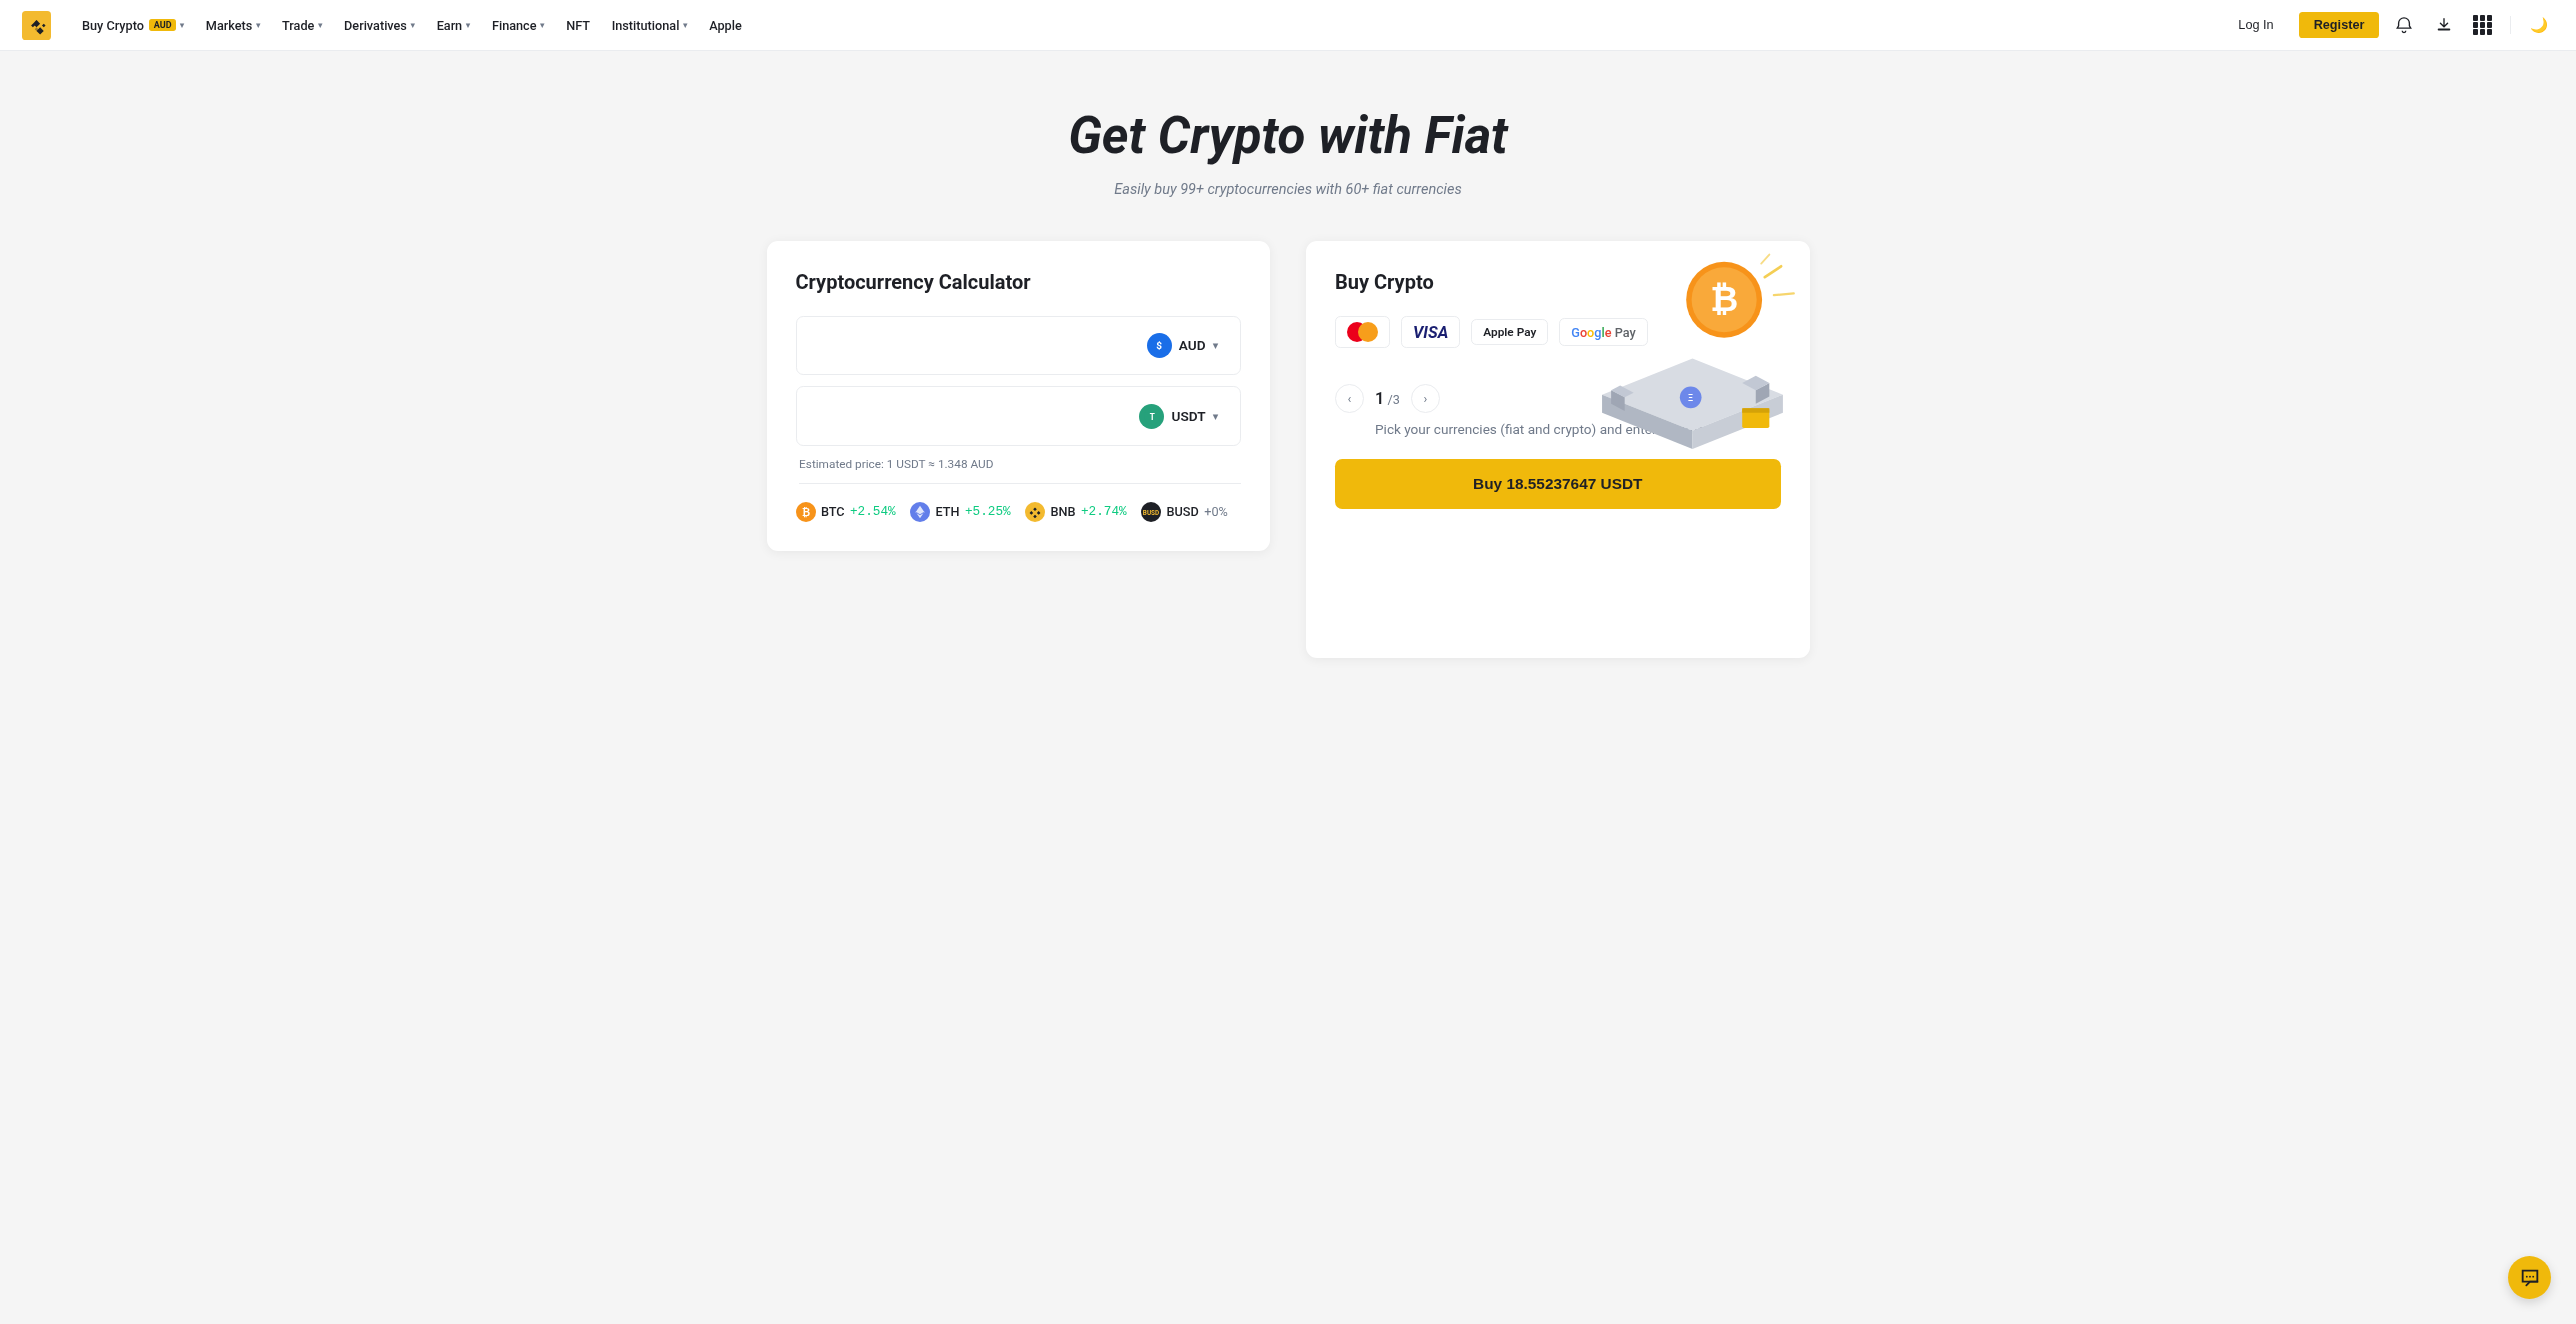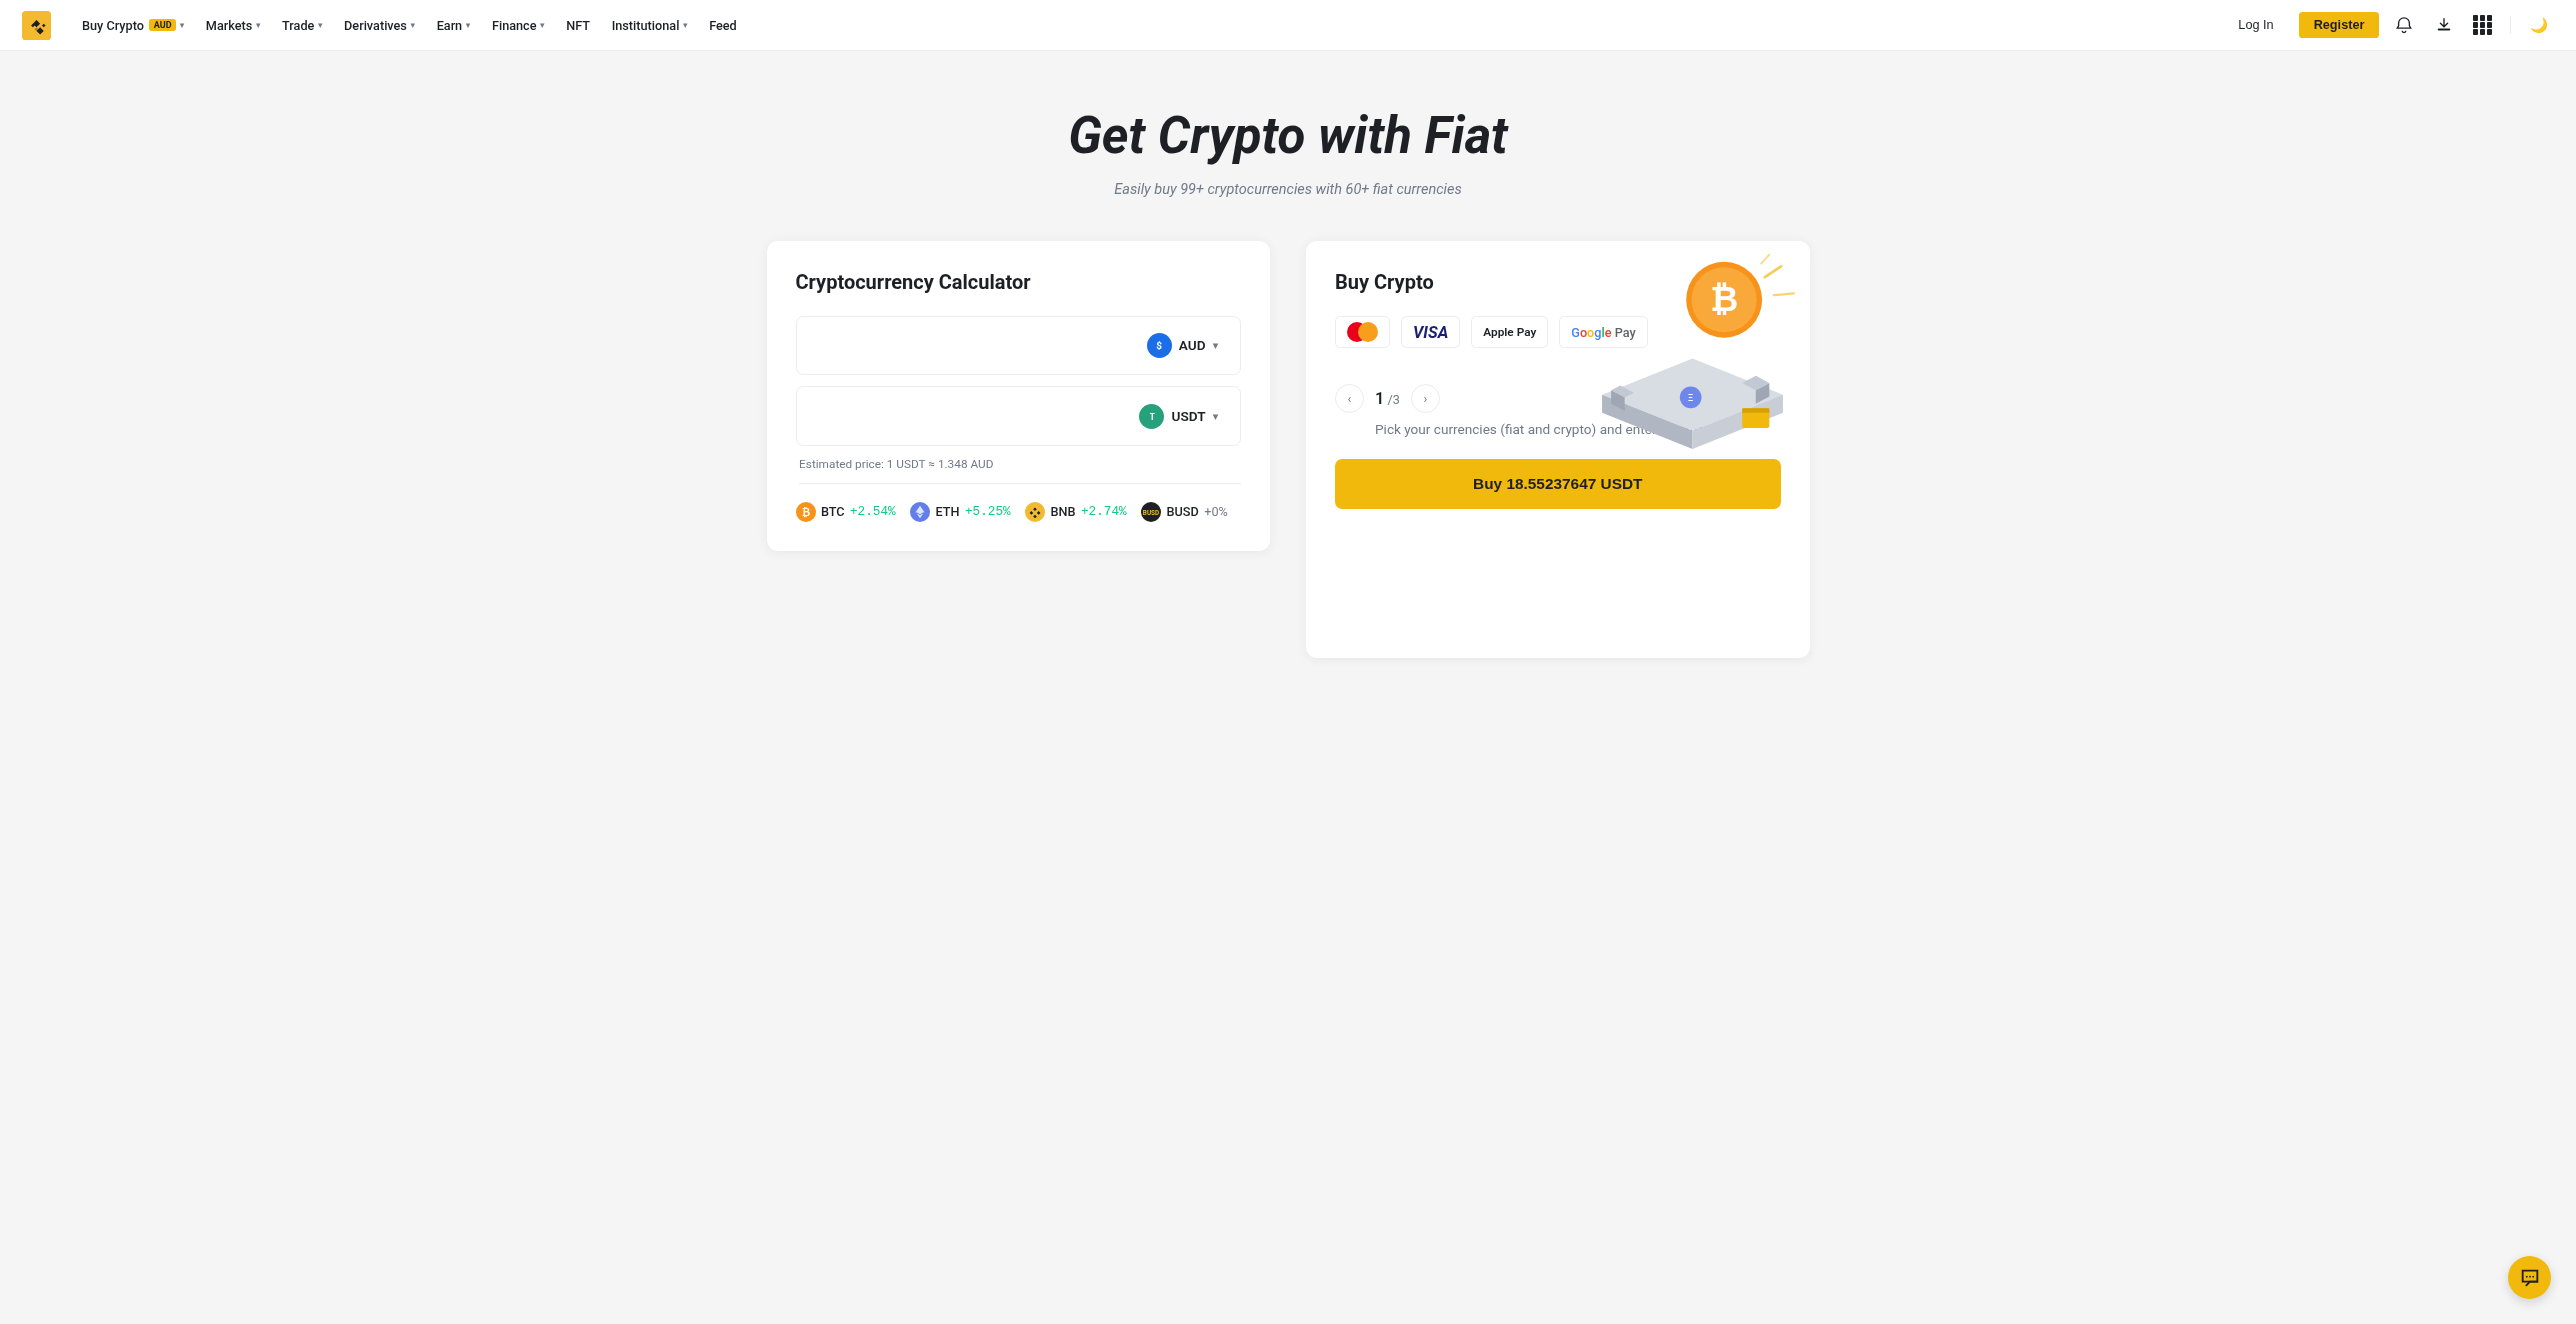--- a/index.html
+++ b/index.html
@@ -252,20 +252,21 @@
       min-height: 417px;
     }
     .buy-panel-title {
       font-size: 20px;
       font-weight: 700;
       color: #1e2026;
       margin-bottom: 22px;
     }
     .payment-methods {
       display: flex;
+      align-items: center;
       gap: 11px;
       margin-bottom: 28px;
     }
     .payment-badge {
       border: 1.4px solid #eaecef;
       border-radius: 5.4px;
       padding: 5.4px 11px;
       display: flex;
       align-items: center;
       justify-content: center;
@@ -412,21 +413,21 @@
       <span class="nav-chevron">▾</span>
     </div>
     <div class="nav-item">
       <span>NFT</span>
     </div>
     <div class="nav-item">
       <span>Institutional</span>
       <span class="nav-chevron">▾</span>
     </div>
     <div class="nav-item">
-      <span>Feed</span>
+      <span>Apple</span>
     </div>
   </div>
 
   <div class="navbar-right">
     <button class="btn-login">Log In</button>
     <button class="btn-register">Register</button>
     <div class="nav-icon-btn">
       <svg width="18" height="18" viewBox="0 0 20 20" fill="none">
         <path d="M10 2a6 6 0 00-6 6v3l-1.5 2.5h15L16 11V8a6 6 0 00-6-6z" stroke="#1e2026" stroke-width="1.5" fill="none"></path>
         <path d="M8 16.5a2 2 0 004 0" stroke="#1e2026" stroke-width="1.5" fill="none"></path>

